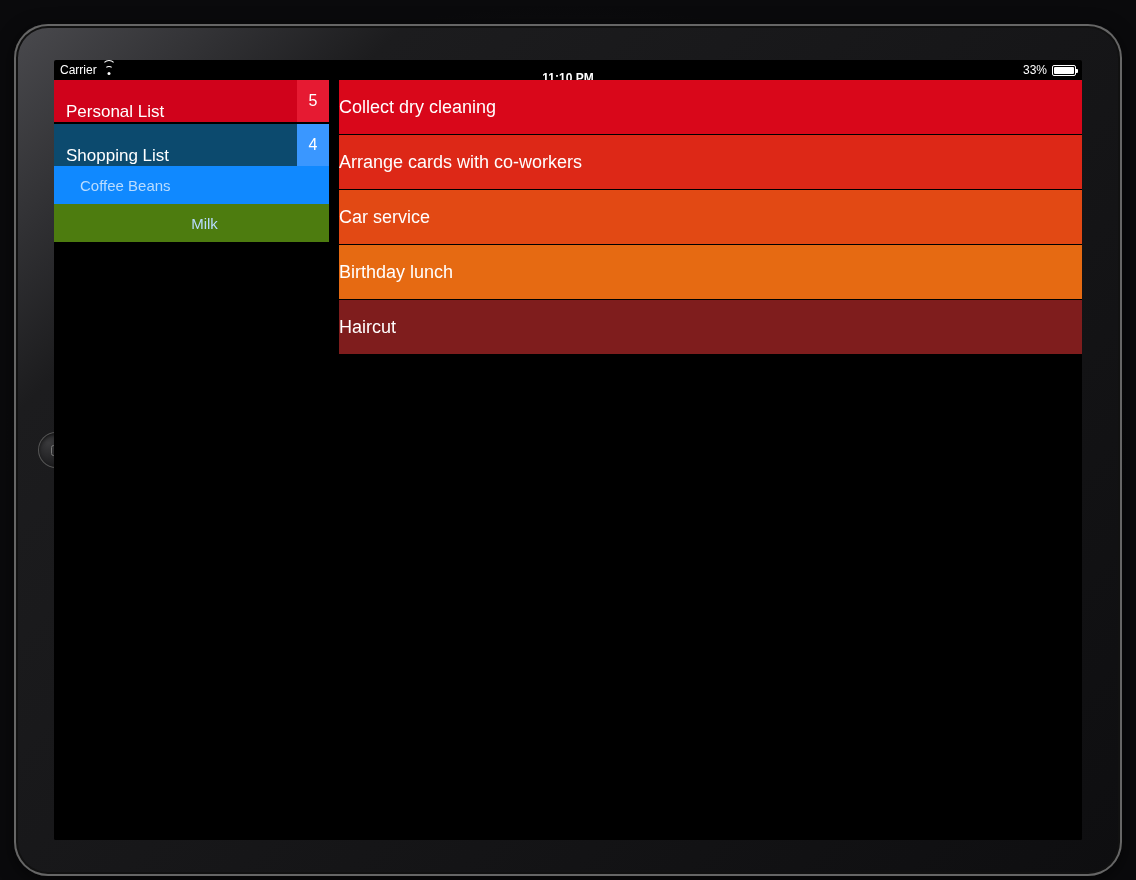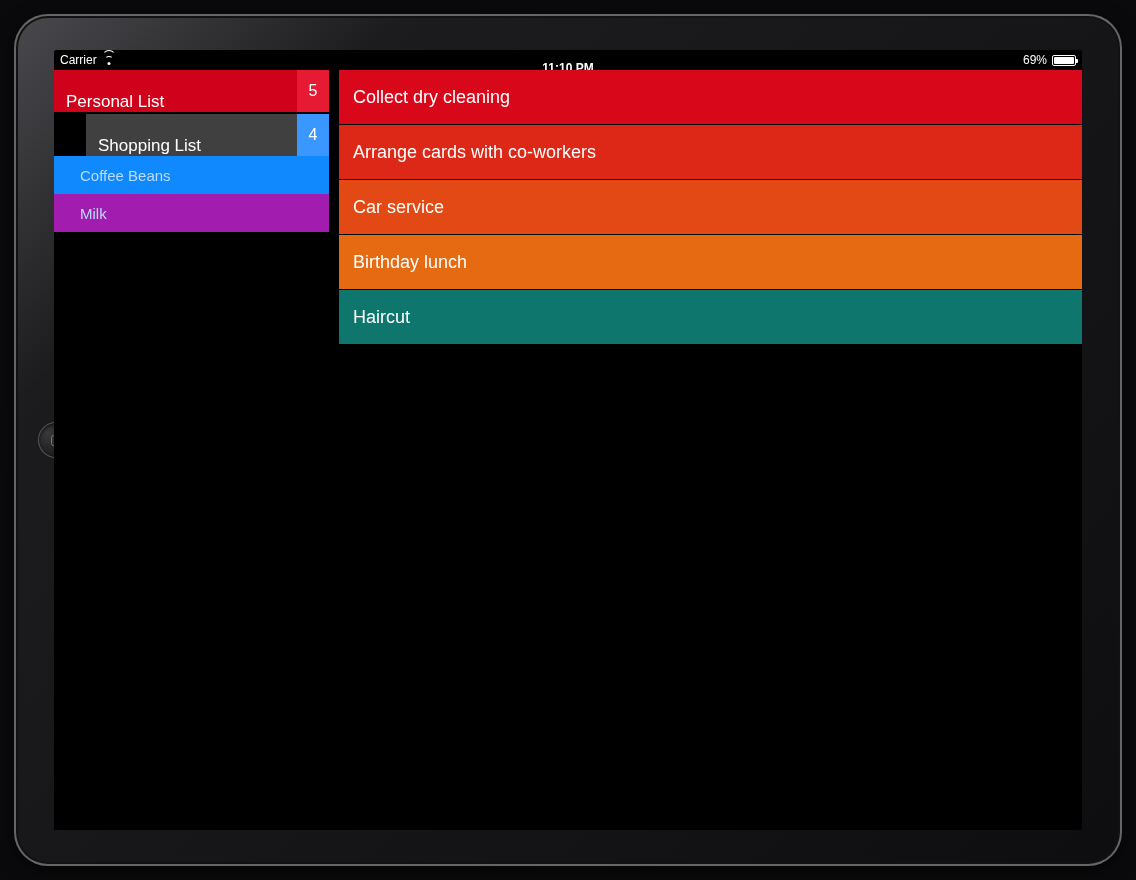--- a/index.html
+++ b/index.html
@@ -7,21 +7,21 @@
     width: 1136px;
     height: 880px;
     background: radial-gradient(ellipse at center, #2a2a2e 0%, #0a0a0c 70%);
     font-family: -apple-system, "Helvetica Neue", Helvetica, Arial, sans-serif;
     overflow: hidden;
   }
 
   
   .device-frame {
     position: absolute;
-    top: 14px;
+    top: 24px;
     left: 14px;
     width: 1108px;
     height: 852px;
     border-radius: 34px;
     background: linear-gradient(135deg, #4a4a4e 0%, #1c1c1e 20%, #0e0e10 100%);
     box-shadow:
       inset 0 0 0 2px #666,
       inset 0 0 0 4px #111,
       0 4px 18px rgba(0,0,0,0.6);
     padding: 36px 40px;
@@ -168,50 +168,48 @@
     justify-content: center;
     font-size: 16px;
   }
   .list-header.personal {
     background: #d0021b;
   }
   .list-header.personal .count-badge {
     background: #e61a32;
   }
   .list-header.shopping {
-    background: #404040;
+    background: #0c4a6e;
     margin-top: 2px;
-    margin-left: 32px;
   }
   .list-header.shopping .count-badge {
     background: #3a97ff;
   }
   .sub-item {
     height: 38px;
     display: flex;
     align-items: center;
     padding-left: 26px;
     font-size: 15px;
     cursor: pointer;
     color: #b9dcff;
   }
   .sub-item:nth-of-type(1) { background: #1089ff; }
-  .sub-item:nth-of-type(2) { background: #a21caf; }
+  .sub-item:nth-of-type(2) { background: #4d7c0f; justify-content: center; }
   .sub-item:nth-of-type(3) { background: #249aff; }
 
   .main {
     flex: 1;
     background: #000;
     margin-left: 10px;
   }
   .task-row {
     height: 54px;
     display: flex;
     align-items: center;
-    padding-left: 14px;
     color: #fff;
     font-size: 18px;
     font-weight: 400;
     cursor: pointer;
     margin-bottom: 1px;
   }
 </style>
 </head>
 <body>
 
@@ -225,21 +223,21 @@
     <div class="status-bar">
       <div class="status-left">
         <span>Carrier</span>
         <span class="wifi-icon">
           <span class="arc1"></span>
             <span class="arc2"></span>
         </span>
       </div>
       <div class="status-center">11:10 PM</div>
       <div class="status-right">
-        <span>69%</span>
+        <span>33%</span>
         <span class="battery-icon">
           <span class="battery-fill"></span>
         </span>
       </div>
     </div>
 
     <div class="app">
 
       <div class="sidebar">
 
@@ -270,20 +268,20 @@
         </div>
         <div class="task-row" style="background:#dd2817">
           <span>Arrange cards with co-workers</span>
         </div>
         <div class="task-row" style="background:#e24914">
           <span>Car service</span>
         </div>
         <div class="task-row" style="background:#e66a12">
           <span>Birthday lunch</span>
         </div>
-        <div class="task-row" style="background:#0f766e">
+        <div class="task-row" style="background:#7f1d1d">
           <span>Haircut</span>
         </div>
       </div>
 
     </div>
   </div>
 </div>
 
 </body></html>

